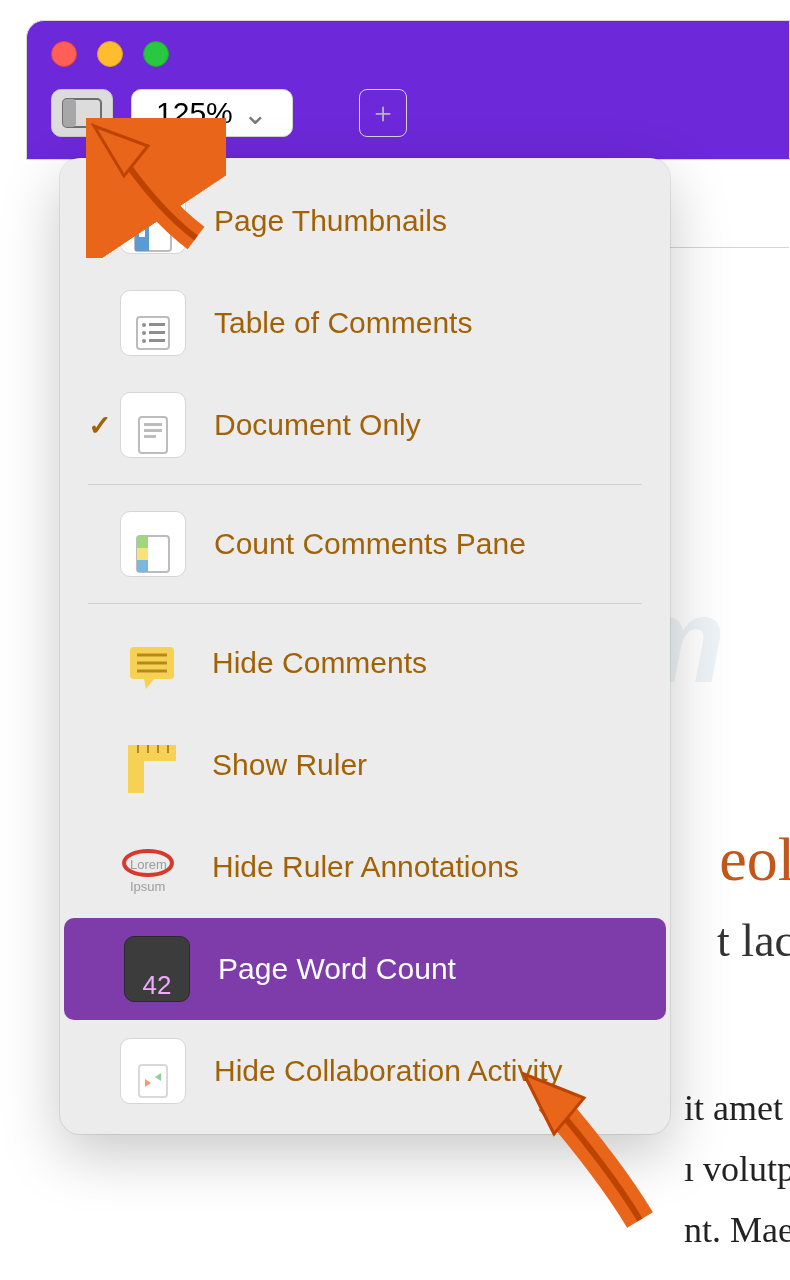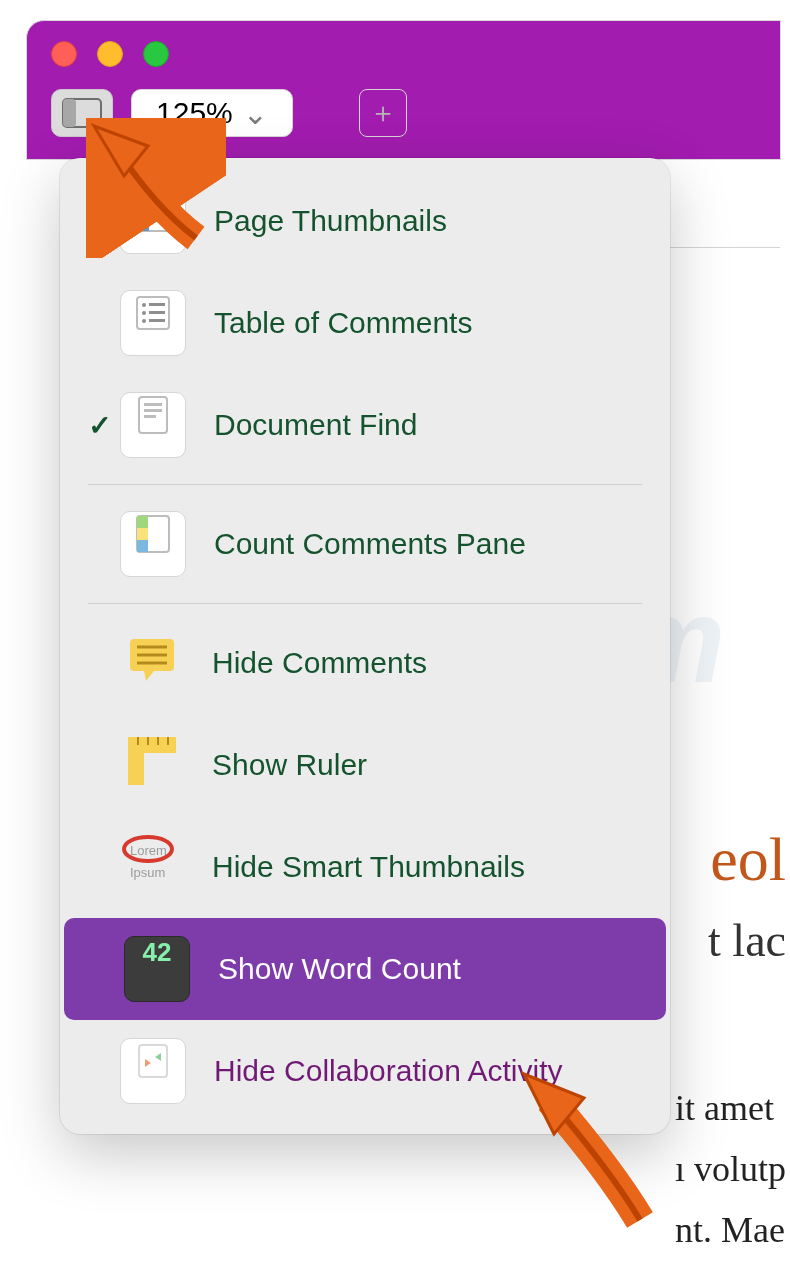--- a/index.html
+++ b/index.html
@@ -1,33 +1,33 @@
 <!DOCTYPE html>
 <html><head>
 <meta charset="utf-8">
 <style>
 html,body{margin:0;padding:0;font-family:-apple-system,"Helvetica Neue",Arial,sans-serif;background:#fff;width:790px;height:1280px;overflow:hidden;position:relative}
-.window{position:absolute;left:26px;top:20px;right:9px;border-top-left-radius:18px;border:1px solid #d9d9d9;background:#a21caf}
+.window{position:absolute;left:26px;top:20px;right:0;border-top-left-radius:18px;border:1px solid #d9d9d9;background:#6d28d9}
 .traffic{display:flex;gap:20px;padding:20px 24px 10px 24px}
 .dot{width:24px;height:24px;border-radius:50%}
 .red{background:#ff5f57;border:1px solid #e0443e}
 .yellow{background:#ffbd2e;border:1px solid #dea123}
 .green{background:#28c840;border:1px solid #1aab29}
 .toolbar{display:flex;align-items:center;gap:18px;padding:12px 24px 22px 24px}
 .btn-view{width:60px;height:46px;border-radius:10px;background:#dcdcdc;display:flex;align-items:center;justify-content:center;border:1px solid #c8c8c8}
 .zoom{width:160px;height:46px;border-radius:10px;background:#fff;border:1px solid #d5d5d5;display:flex;align-items:center;justify-content:center;font-size:30px;color:#000;font-weight:500}
 .zoom .chev{margin-left:10px;color:#7a7a7a}
 .plus-btn{width:46px;height:46px;border-radius:8px;border:1px solid #d5d5d5;display:flex;align-items:center;justify-content:center;color:#b6b6b6;font-size:28px;margin-left:48px}
 
 .menu{position:absolute;left:60px;top:158px;width:610px;background:#ececec;border-radius:20px;box-shadow:0 20px 60px rgba(0,0,0,.22),0 0 0 1px rgba(0,0,0,.08);padding:12px 0}
-.item{display:flex;align-items:center;height:102px;padding:0 20px 0 20px;font-size:30px;color:#14532d;position:relative}
+.item{display:flex;align-items:center;height:102px;padding:0 20px 0 20px;font-size:30px;color:#a16207;position:relative}
 .item.sel{background:#7d3caa;color:#fff;margin:0 4px;border-radius:10px}
-.item.dis{color:#701a75}
+.item.dis{color:#a16207}
 .check{width:40px;display:flex;justify-content:center;font-size:28px;font-weight:700}
-.icn{width:64px;height:64px;border-radius:10px;border:1px solid #d6d6d6;background:#fff;display:flex;align-items:flex-start;justify-content:center;margin-right:28px;flex-shrink:0}
+.icn{width:64px;height:64px;border-radius:10px;border:1px solid #d6d6d6;background:#fff;display:flex;align-items:flex-end;justify-content:center;margin-right:28px;flex-shrink:0}
 .lbl{flex:1}
 .sep{height:1px;background:#cfcfcf;margin:8px 28px}
 
 .page{position:absolute;left:60px;right:0;top:226px;bottom:0;background:#fff;border-top:1px solid #d5d5d5}
 .page .title{position:absolute;right:-6px;top:576px;font-size:62px;color:#c2571b;font-family:"Times New Roman",serif}
 .page .sub{position:absolute;right:-6px;top:666px;font-size:46px;color:#333;font-family:"Times New Roman",serif}
 .body-text{position:absolute;right:-6px;top:830px;font-size:36px;color:#222;font-family:"Times New Roman",serif;text-align:left;line-height:1.7}
 
 .wm{position:absolute;inset:0;display:flex;align-items:center;justify-content:center;pointer-events:none;opacity:.08;font-size:120px;font-weight:700;color:#2b6fa3;font-style:italic}
 
@@ -106,21 +106,21 @@
   <div class="item">
     <div class="check">✓</div>
     <div class="icn">
       <svg width="44" height="44" viewBox="0 0 44 44">
           <rect x="8" y="4" width="28" height="36" rx="3" fill="#fff" stroke="#bcbcbc" stroke-width="2"></rect>
           <rect x="13" y="10" width="18" height="3" fill="#bcbcbc"></rect>
           <rect x="13" y="16" width="18" height="3" fill="#bcbcbc"></rect>
           <rect x="13" y="22" width="12" height="3" fill="#bcbcbc"></rect>
         </svg>
     </div>
-    <div class="lbl">Document Find</div>
+    <div class="lbl">Document Only</div>
   </div>
 
   <div class="sep"></div>
 
   <div class="item">
     <div class="check"></div>
     <div class="icn">
       <svg width="44" height="44" viewBox="0 0 44 44">
           <rect x="6" y="4" width="32" height="36" rx="3" fill="#fff" stroke="#bcbcbc" stroke-width="2"></rect>
           <rect x="6" y="4" width="11" height="12" fill="#9fd77d"></rect>
@@ -167,29 +167,29 @@
 
   <div class="item">
     <div class="check"></div>
     <div class="icn" style="background:none;border:none">
       <svg width="60" height="50" viewBox="0 0 60 50">
           <ellipse cx="26" cy="14" rx="24" ry="12" fill="none" stroke="#d63a2e" stroke-width="4"></ellipse>
           <text x="8" y="20" font-size="13" fill="#9c9c9c" font-family="Arial">Lorem</text>
           <text x="8" y="42" font-size="13" fill="#9c9c9c" font-family="Arial">Ipsum</text>
         </svg>
     </div>
-    <div class="lbl">Hide Smart Thumbnails</div>
+    <div class="lbl">Hide Ruler Annotations</div>
   </div>
 
   <div class="item sel">
     <div class="check"></div>
     <div class="icn" style="background:#3c3c3c;border-color:#2a2a2a">
-      <span style="color:#86efac;font-size:26px;font-weight:700">42</span>
-    </div>
-    <div class="lbl">Show Word Count</div>
+      <span style="color:#f0abfc;font-size:26px;font-weight:400">42</span>
+    </div>
+    <div class="lbl">Page Word Count</div>
   </div>
 
   <div class="item dis">
     <div class="check"></div>
     <div class="icn">
       <svg width="44" height="44" viewBox="0 0 44 44">
           <rect x="8" y="6" width="28" height="32" rx="3" fill="#fff" stroke="#d9d9d9" stroke-width="2"></rect>
           <polygon points="14,20 20,24 14,28" fill="#f19b6f"></polygon>
           <polygon points="30,14 24,18 30,22" fill="#8fcf9b"></polygon>
         </svg>

